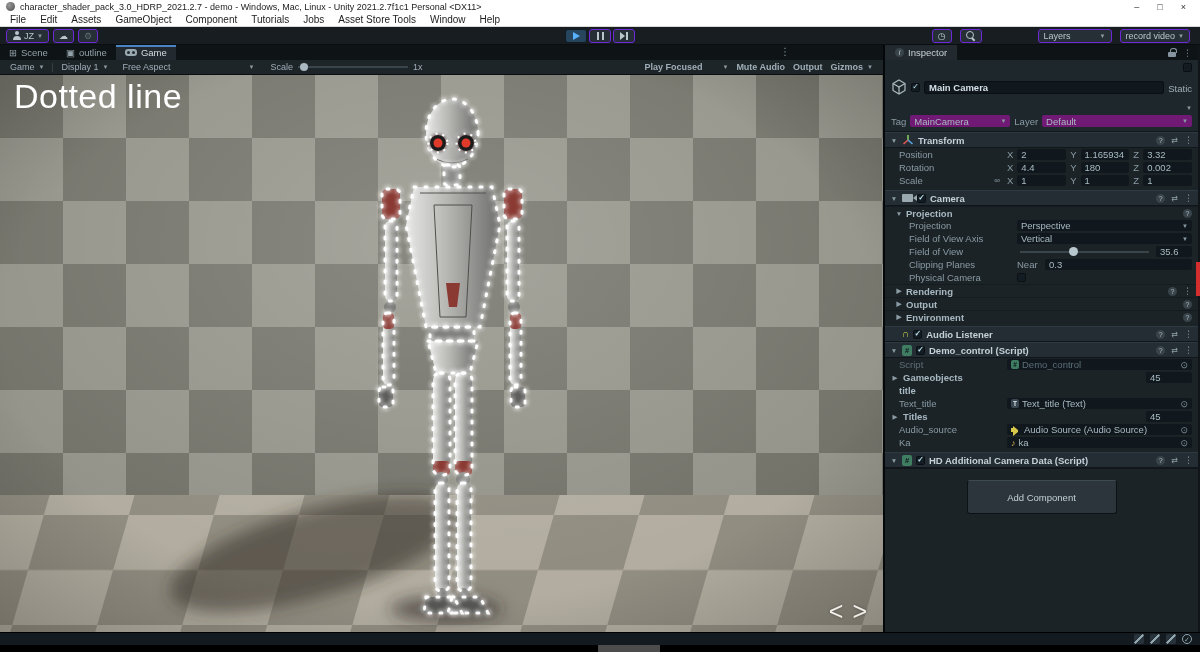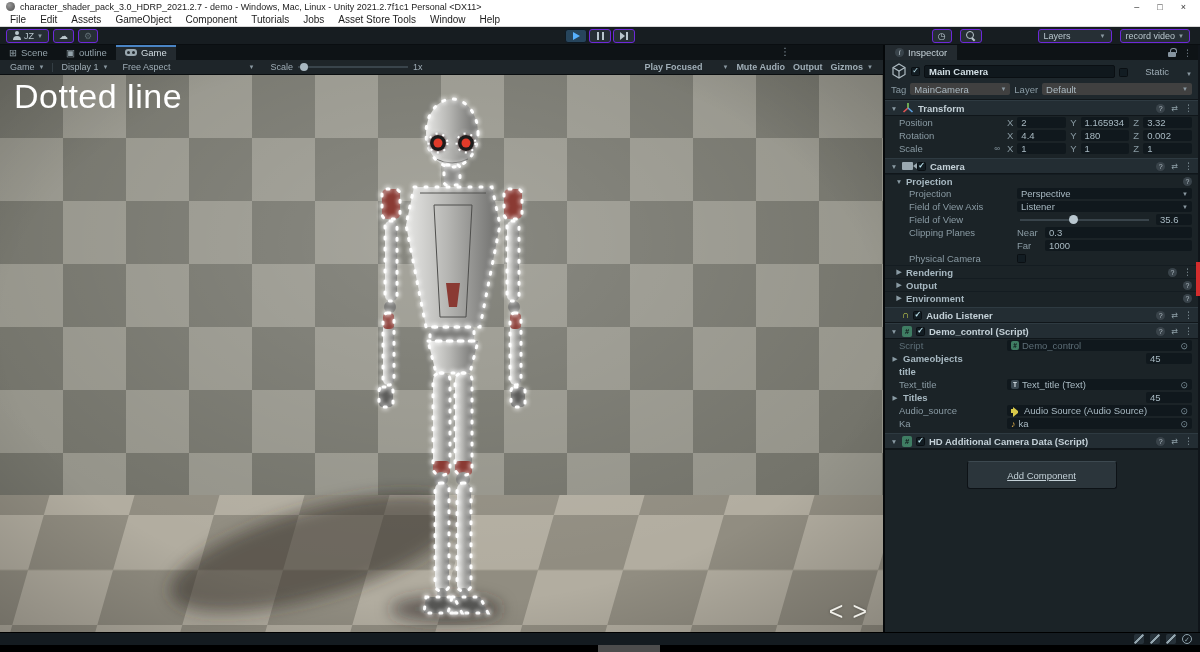--- a/index.html
+++ b/index.html
@@ -65,23 +65,23 @@
   .insp-tab{background:#232a2f;display:flex;align-items:center;gap:4px;padding:0 10px;color:#c6d2d9;}
   .circle-i{width:9px;height:9px;border-radius:50%;background:#39434a;color:#c6d2d9;font-size:7px;display:inline-flex;align-items:center;justify-content:center;font-style:italic;}
   .insp-tabs-right{margin-left:auto;display:flex;align-items:center;gap:7px;padding-right:6px;color:#8795a0;}
   .ico-lock{width:8px;height:9px;position:relative;display:inline-block;}
   .ico-lock::before{content:"";position:absolute;left:1.5px;top:0;width:5px;height:4px;border:1.2px solid #8795a0;border-bottom:none;border-radius:3px 3px 0 0;}
   .ico-lock::after{content:"";position:absolute;left:0;top:4px;width:8px;height:5px;background:#8795a0;border-radius:1px;}
 
   .insp-header{padding:3px 6px 2px;display:flex;align-items:center;gap:4px;background:#1e272c;}
   .checkbox{width:9px;height:9px;background:#121c22;border:1px solid #0a0f13;border-radius:1.5px;display:inline-flex;align-items:center;justify-content:center;color:#bfe6f0;font-size:8px;line-height:1;flex:none;}
   .name-field{flex:1;height:13px;background:#10181d;border:1px solid #0a0f13;border-radius:2px;color:#d3dfe5;font-weight:bold;padding:0 4px;display:flex;align-items:center;}
-  .static-wrap{display:flex;align-items:flex-end;gap:17px;color:#9fadb6;}
+  .static-wrap{display:flex;align-items:flex-end;gap:11px;color:#9fadb6;flex-direction:column;}
   .tagrow{display:flex;align-items:center;gap:4px;padding:2px 6px 4px;background:#1e272c;border-bottom:1px solid #10161a;color:#8a9ba4;}
-  .mini-dd{height:12px;background:#404040;border-radius:2px;display:flex;align-items:center;padding:0 4px;gap:4px;color:#aab8c0;}
+  .mini-dd{height:12px;background:#701a75;border-radius:2px;display:flex;align-items:center;padding:0 4px;gap:4px;color:#aab8c0;}
   .mini-dd .arrow{margin-left:auto;}
   .tag-dd{width:100px;}.layer-dd{flex:1;}
 
   .comp-header{height:16px;background:#232d33;border-top:1px solid #2e3a41;border-bottom:1px solid #10161a;display:flex;align-items:center;gap:4px;padding:0 5px;color:#c4d1d8;font-weight:bold;}
   .fold{width:8px;font-size:6.5px;color:#8a9ba4;flex:none;text-align:center;}
   .hdr-right{margin-left:auto;display:flex;align-items:center;gap:6px;color:#90a0a8;font-weight:normal;font-size:9px;}
   .help-ico{width:9px;height:9px;border-radius:50%;background:#39434a;color:#aebbc2;font-size:7px;display:inline-flex;align-items:center;justify-content:center;}
   .preset-ico{font-size:8px;}
   .kebab{font-size:9px;letter-spacing:0;}
 
@@ -111,21 +111,21 @@
   .ico-text{background:#3a4750;color:#d6e0e5;}
   .ico-speaker{width:10px;height:10px;position:relative;flex:none;}
   .ico-speaker::before{content:"";position:absolute;left:0;top:3px;width:3px;height:4px;background:#d8c84a;}
   .ico-speaker::after{content:"";position:absolute;left:2px;top:1px;border-left:5px solid #d8c84a;border-top:4px solid transparent;border-bottom:4px solid transparent;height:2px;}
   .note-ico{color:#d8a84a;font-size:9px;flex:none;}
   .headphone-ico{color:#c9d44e;font-weight:bold;font-size:10px;flex:none;line-height:1;}
   .cam-ico{width:11px;height:8px;background:#9aa8b0;border-radius:1px;position:relative;flex:none;}
   .cam-ico::after{content:"";position:absolute;right:-4px;top:1px;border-right:4px solid #9aa8b0;border-top:3px solid transparent;border-bottom:3px solid transparent;}
   .group-lbl{height:13px;display:flex;align-items:center;padding-left:14px;color:#a7b8c1;font-weight:bold;}
   .add-wrap{display:flex;justify-content:center;padding:11px 0;border-top:1px solid #10161a;}
-  .add-btn{width:150px;height:28px;background:#2b353b;border:1px solid #0d1216;border-top-color:#3d4950;border-radius:3px;color:#c4d1d8;display:flex;align-items:center;justify-content:center;text-decoration:underline;}
+  .add-btn{width:150px;height:34px;background:#2b353b;border:1px solid #0d1216;border-top-color:#3d4950;border-radius:3px;color:#c4d1d8;display:flex;align-items:center;justify-content:center;}
 
   
   .statusbar{height:13px;background:#141b20;border-top:1px solid #000;display:flex;align-items:center;justify-content:flex-end;gap:6px;padding-right:8px;}
   .muted-ico{width:10px;height:10px;border-radius:2px;background:linear-gradient(135deg,transparent 44%,#93a5ae 44%,#93a5ae 56%,transparent 56%),#27323a;}
   .ok-ico{width:10px;height:10px;border:1px solid #8fa3ad;border-radius:50%;color:#8fa3ad;font-size:7px;display:flex;align-items:center;justify-content:center;line-height:1;}
   .bottomstrip{height:7px;background:#000;position:relative;}
   .task-box{position:absolute;left:598px;top:0;width:62px;height:7px;background:#4c4c4c;}
   .red-marker{position:absolute;right:0;top:262px;width:4px;height:34px;background:#d32d2d;z-index:60;}
 </style>
 </head>
@@ -512,40 +512,35 @@
     <div class="row">
       <span class="lbl ind">Projection</span>
       <span class="field grow dd-field">
         <span>Perspective</span>
         <span class="arrow">▼</span>
       </span>
     </div>
     <div class="row">
       <span class="lbl ind">Field of View Axis</span>
       <span class="field grow dd-field">
-        <span>Listener</span>
+        <span>Vertical</span>
         <span class="arrow">▼</span>
       </span>
     </div>
     <div class="row">
       <span class="lbl ind">Field of View</span>
       <span class="track">
           <span class="knob" style="left:38%;"></span>
         </span>
       <span class="field val-field">35.6</span>
     </div>
     <div class="row">
       <span class="lbl ind">Clipping Planes</span>
       <span class="nf-lbl">Near</span>
       <span class="field grow">0.3</span>
-    </div>
-    <div class="row">
-      <span class="lbl ind"></span>
-      <span class="nf-lbl">Far</span>
-      <span class="field grow">1000</span>
     </div>
     <div class="row">
       <span class="lbl ind">Physical Camera</span>
       <span class="checkbox"></span>
     </div>
     <div class="sub-header">
       <span class="fold">▶</span>
       <span>Rendering</span>
       <span class="hdr-right">
         <span class="help-ico">?</span>

